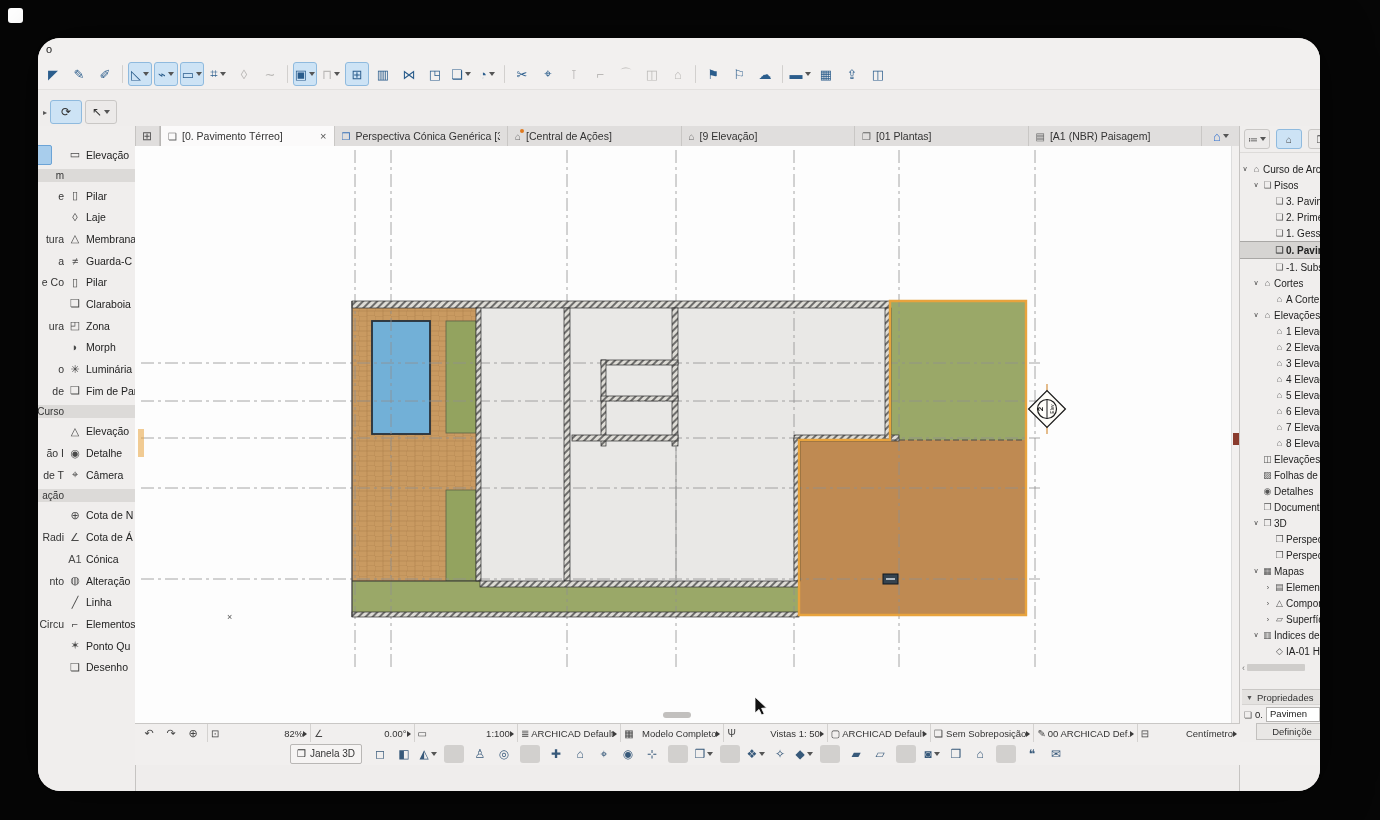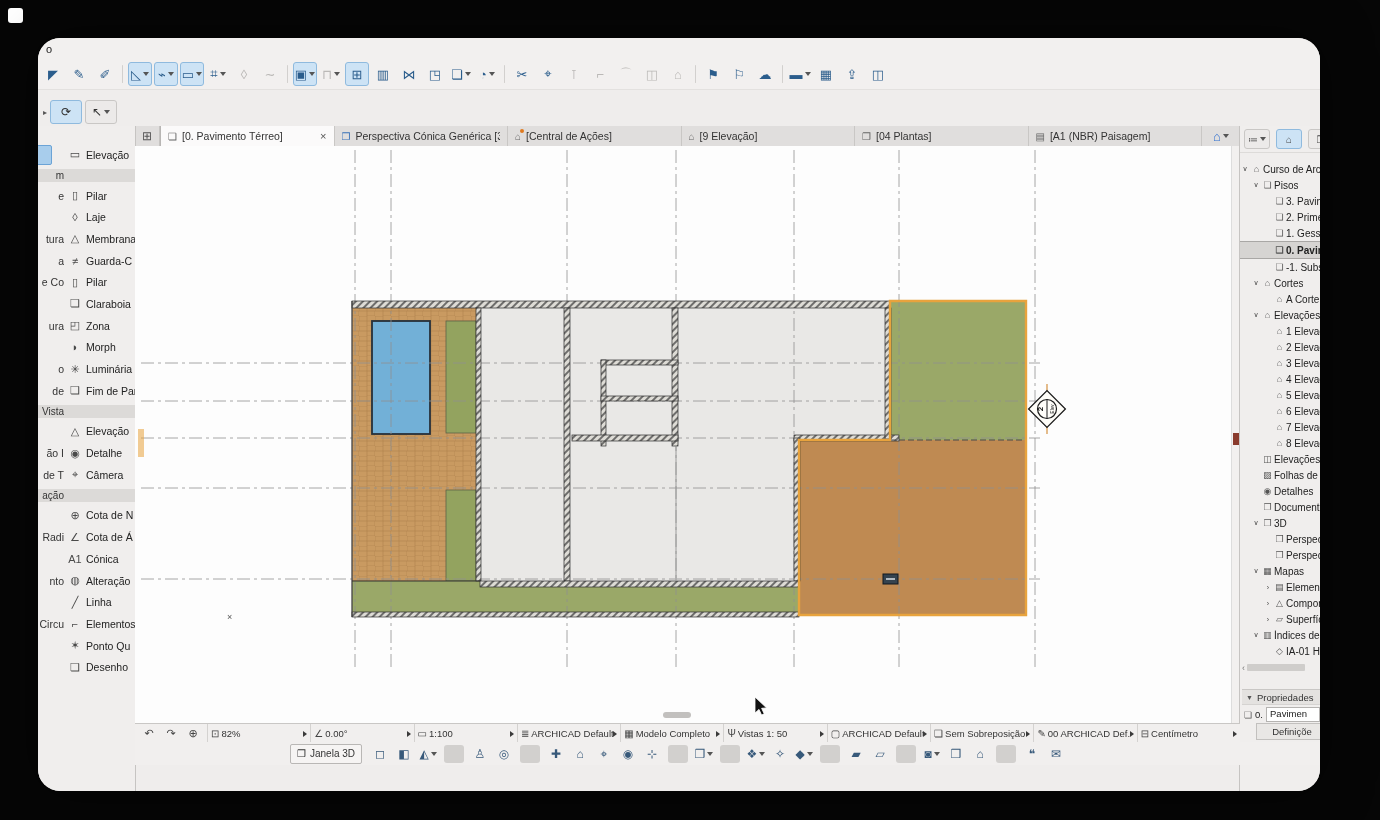--- a/index.html
+++ b/index.html
@@ -79,21 +79,21 @@
   .propfield{flex:1;height:13px;background:#fff;border:1px solid #b5b3b1;font-size:9.5px;padding-left:3px;overflow:hidden;white-space:nowrap}
   .propbtn{margin:0 0 0 14px;height:15px;width:70px;background:#e9e7e5;border:1px solid #c2c0be;
            font-size:9.5px;display:flex;align-items:center;justify-content:center;color:#333;overflow:hidden;white-space:nowrap}
   
   .status{position:absolute;left:97px;top:685px;width:1105px;height:19px;background:#f1efee;
           border-top:1px solid #c9c7c5;display:flex;align-items:center;font-size:9.5px;color:#333}
   .shist{display:flex;align-items:center;padding:0 3px}
   .shist .ic{min-width:18px;height:16px;font-size:11px;color:#444}
   .sseg{flex:1;display:flex;align-items:center;border-left:1px solid #d4d2d0;height:100%;padding:0 3px;overflow:hidden}
   .sseg .sic{font-size:10px;color:#444;margin-right:2px}
-  .sseg .slab{flex:1;text-align:left;overflow:hidden;white-space:nowrap}
+  .sseg .slab{flex:1;text-align:right;overflow:hidden;white-space:nowrap}
   .scaret{width:0;height:0;border-left:4px solid #3a3a3a;border-top:3px solid transparent;border-bottom:3px solid transparent;flex:none}
   .bar3d{position:absolute;left:97px;top:704px;width:1105px;height:23px;background:#f1efee;
          display:flex;align-items:center;padding-left:155px;font-size:10px;color:#333}
   .btn3d{height:18px;display:flex;align-items:center;gap:4px;padding:0 6px;border:1px solid #b9b7b5;
          border-radius:2px;background:#f6f4f3;margin-right:6px;white-space:nowrap}
   .bar3d .ic{min-width:20px;height:18px;font-size:12px;color:#37597a}
 </style>
 </head>
 <body>
 
@@ -250,21 +250,21 @@
         </div>
 
         <div class="tab">
           <span class="ticon">⌂</span>
           <span class="tlabel">[9 Elevação]</span>
 
         </div>
 
         <div class="tab">
           <span class="ticon">❐</span>
-          <span class="tlabel">[04 Plantas]</span>
+          <span class="tlabel">[01 Plantas]</span>
 
         </div>
 
         <div class="tab">
           <span class="ticon">▤</span>
           <span class="tlabel">[A1 (NBR) Paisagem]</span>
 
         </div>
       </div>
     <span class="tabnav dd">
@@ -339,21 +339,21 @@
         <span class="plab">Luminária</span>
       </div>
 
       <div class="prow">
         <span class="ppart">de</span>
         <span class="pic">❏</span>
         <span class="plab">Fim de Par</span>
       </div>
 
       <div class="prow hdr">
-        <span class="ppart">Vista</span>
+        <span class="ppart">Curso</span>
 
       </div>
 
       <div class="prow">
         <span class="ppart"></span>
         <span class="pic">△</span>
         <span class="plab">Elevação</span>
       </div>
 
       <div class="prow">

